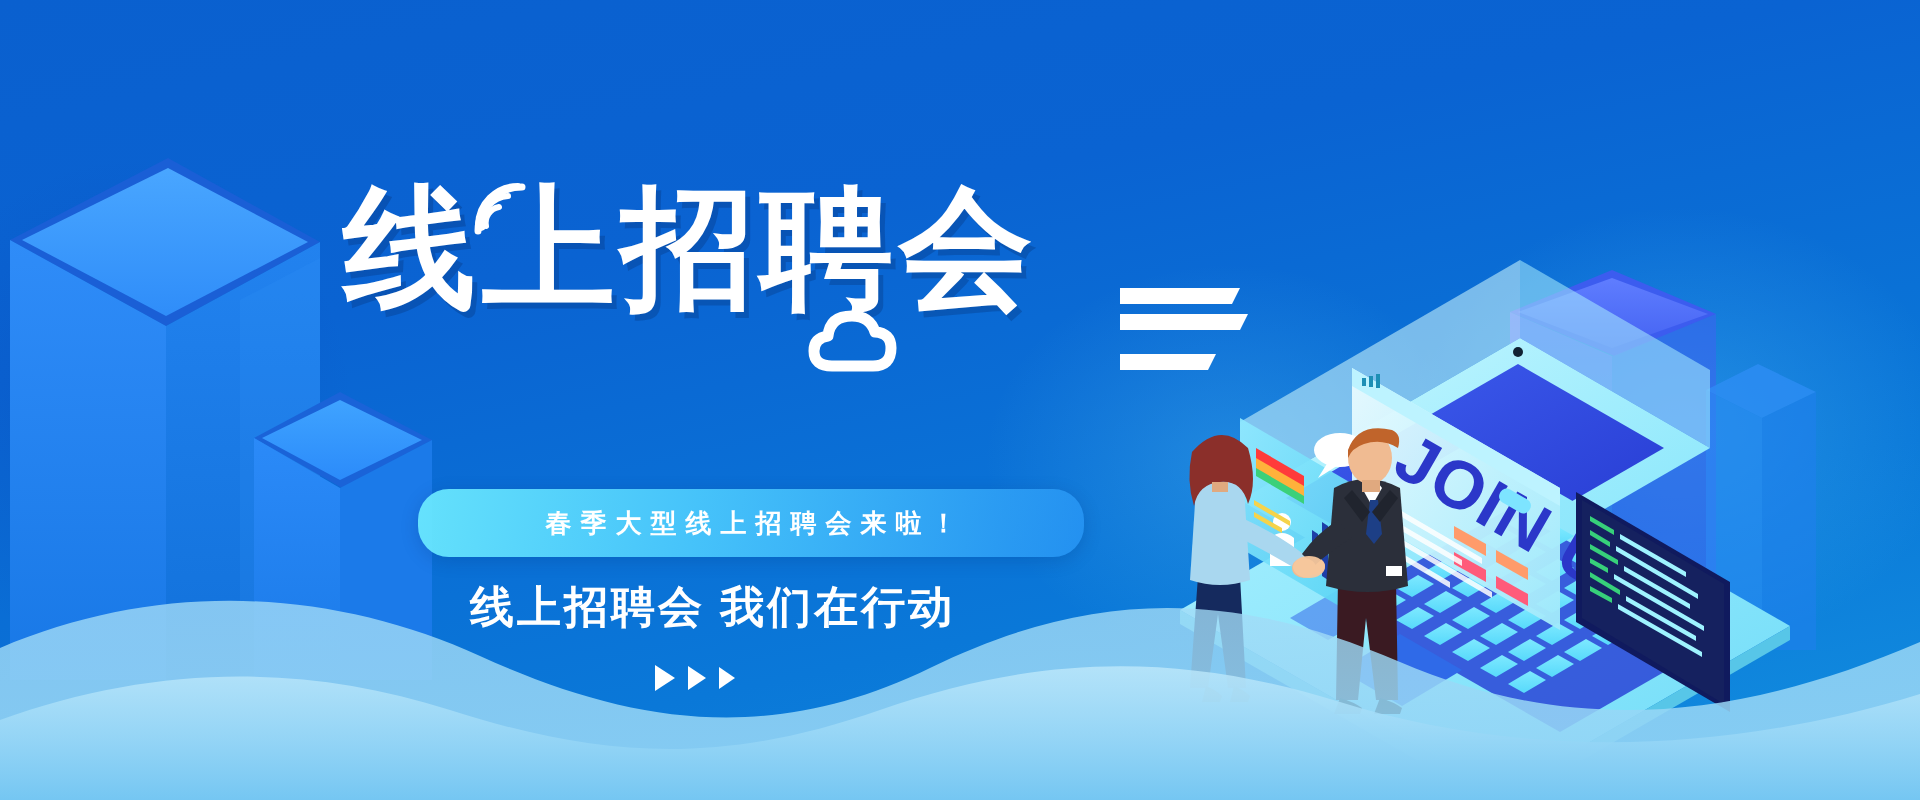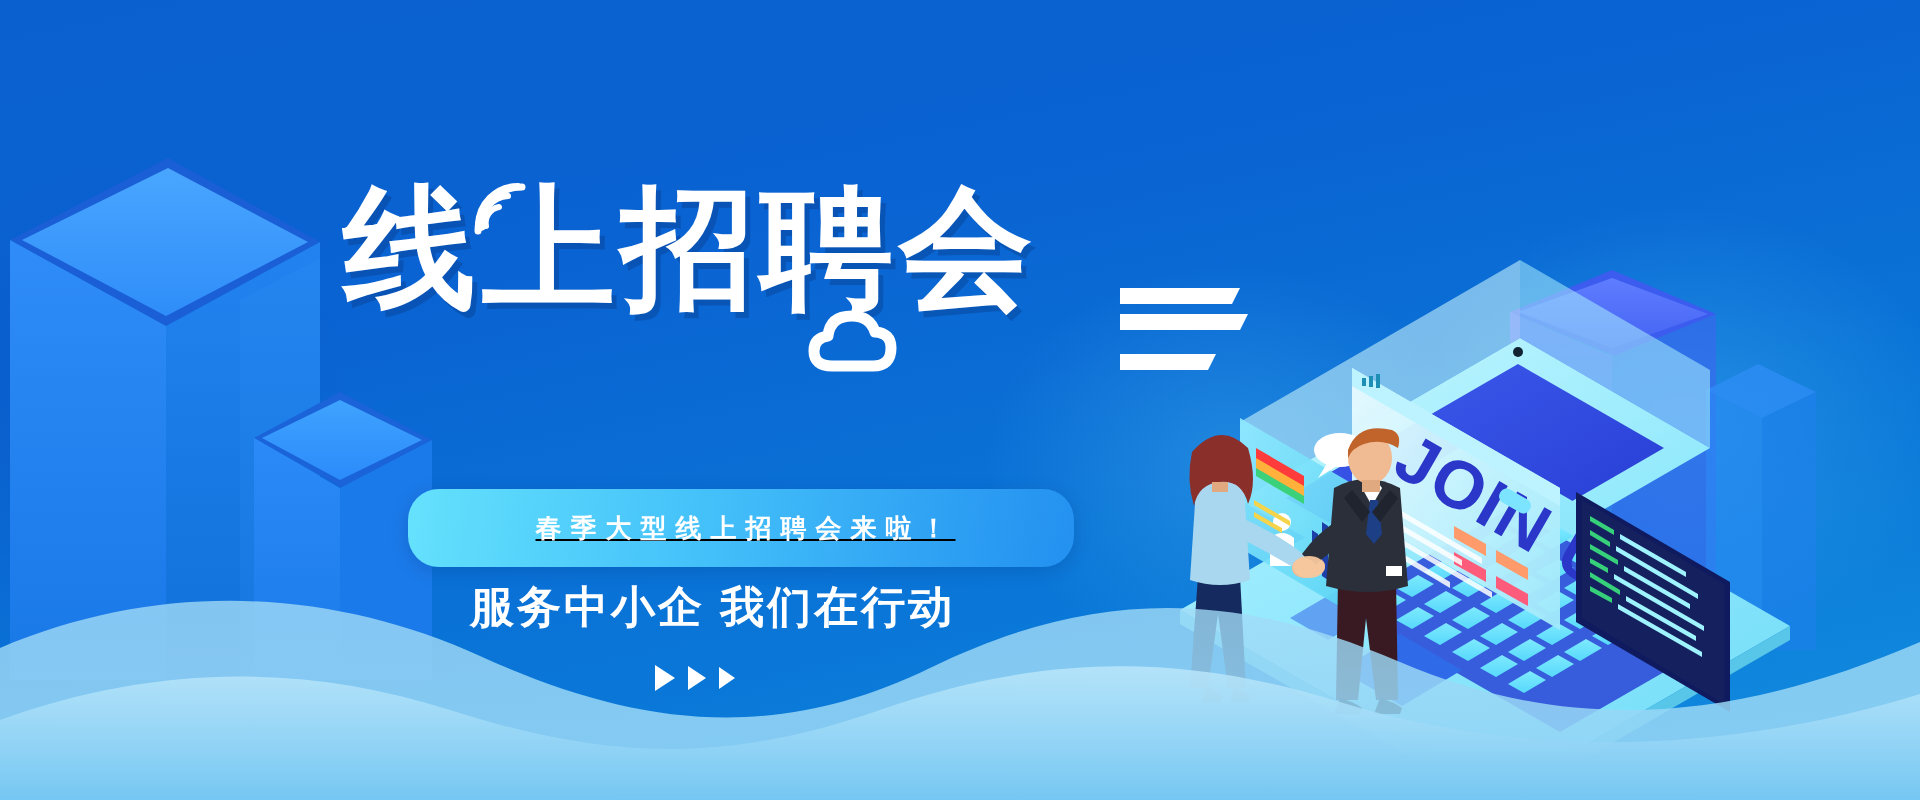--- a/index.html
+++ b/index.html
@@ -33,25 +33,24 @@
     font-size:133px;line-height:1;font-weight:bold;color:#ffffff;
     letter-spacing:6px;white-space:nowrap;
     text-shadow:5px 6px 0 rgba(6,52,120,.33);
   }
 
   .wifi-badge{position:absolute;left:468px;top:176px;width:62px;height:62px;}
 
   .cloud-mark{position:absolute;left:806px;top:300px;width:104px;height:72px;}
 
   .pill{
-    position:absolute;left:408px;top:489px;width:666px;height:78px;border-radius:31px;
+    position:absolute;left:418px;top:489px;width:666px;height:68px;border-radius:31px;
     background:linear-gradient(100deg,rgba(108,235,255,.92) 0%,rgba(78,206,255,.88) 42%,rgba(40,150,246,.80) 100%);
     display:flex;align-items:center;justify-content:center;
     box-shadow:0 4px 18px rgba(3,46,110,.20);
-    text-decoration:underline;
   }
   .pill-text{
     font-size:26px;font-weight:bold;color:#ffffff;letter-spacing:9px;
     text-indent:9px;white-space:nowrap;
   }
 
   .tagline{
     position:absolute;left:470px;top:578px;
     font-size:44px;font-weight:bold;color:#ffffff;letter-spacing:3px;white-space:nowrap;
   }
@@ -388,21 +387,21 @@
     </svg>
 
     <svg class="cloud-mark" viewBox="0 0 104 72">
       <path d="M26 66 q-18 0 -18 -15 q0 -13 14 -15 q2 -20 24 -20 q18 0 23 16 q16 1 16 16 q0 18 -18 18 z" fill="none" stroke="#ffffff" stroke-width="11" stroke-linejoin="round"></path>
     </svg>
 
     <div class="pill">
       <span class="pill-text">春季大型线上招聘会来啦！</span>
     </div>
 
-    <div class="tagline">服务中小企 我们在行动</div>
+    <div class="tagline">线上招聘会 我们在行动</div>
 
     <div class="arrows">
       <span class="arrow a1"></span>
       <span class="arrow a2"></span>
       <span class="arrow a3"></span>
     </div>
   </div>
 
   <svg class="waves" viewBox="0 0 1920 230" preserveAspectRatio="none">
     <defs>

